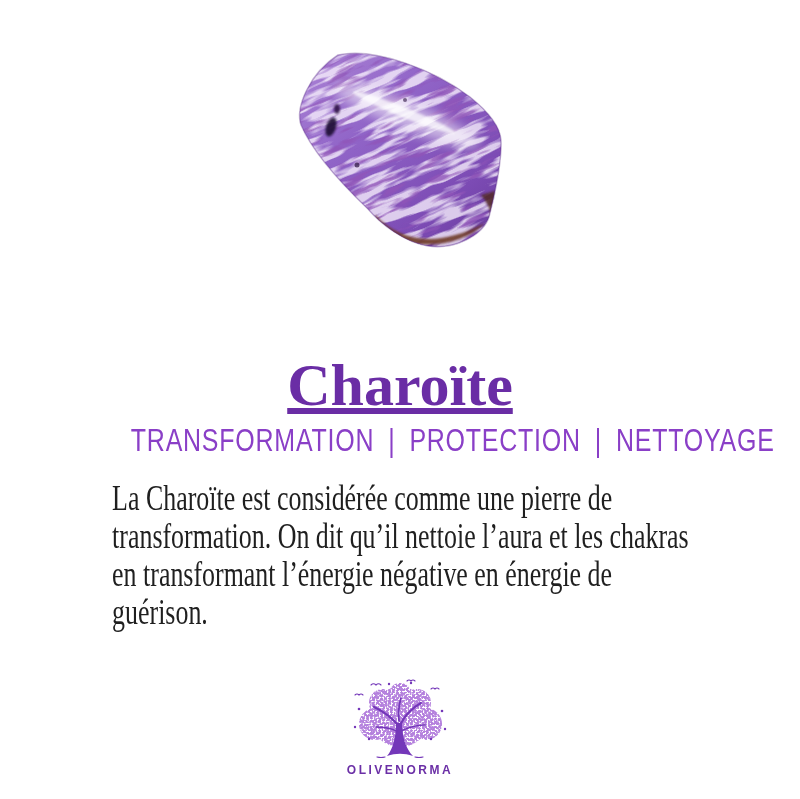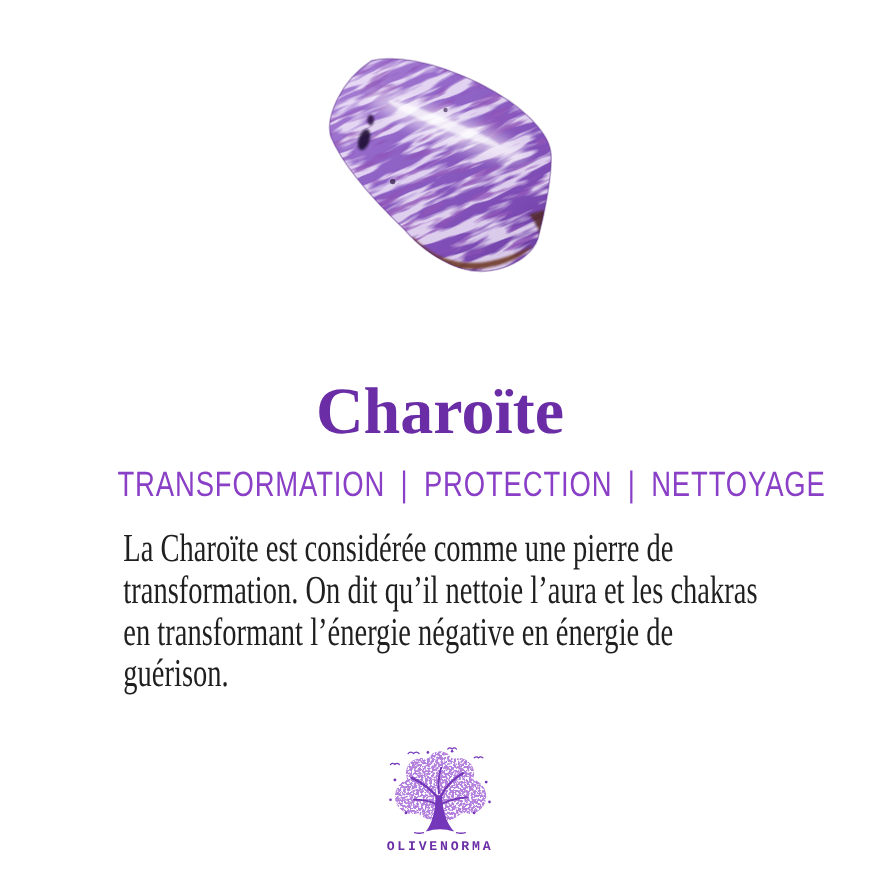--- a/index.html
+++ b/index.html
@@ -21,24 +21,25 @@
     text-align:center;
     font-family:"Liberation Serif", serif;
     font-weight:bold;
     font-size:60px; line-height:72px;
     color:#6A2DA5;
     letter-spacing:0px;
   }
 
   
   .subtitle {
-    position:absolute; left:16px; right:0; top:419px;
+    position:absolute; left:0; right:0; top:419px;
     text-align:left;
     font-size:32px; line-height:42px;
     color:#8A3FC7;
+    padding-left:40px;
   }
   .subtitle .inner {
     display:inline-block;
     font-family:"Liberation Sans", sans-serif;
     font-weight:400;
     white-space:nowrap;
     letter-spacing:1px;
     word-spacing:8px;
     transform:scaleX(0.78);
     transform-origin:50% 50%;
@@ -59,21 +60,21 @@
     font-family:"Liberation Serif", serif;
     font-size:36px; line-height:38px;
     white-space:nowrap;
   }
 
   
   .logo-wrap { position:absolute; left:345px; top:679px; width:110px; height:80px; }
   .brand {
     position:absolute; left:0; right:0; top:762px;
     text-align:center;
-    font-family:Liberation Mono, monospace;
+    font-family:Liberation Sans, sans-serif;
     font-weight:bold;
     font-size:12px; line-height:16px;
     letter-spacing:2.5px;
     color:#6B2FA6;
   }
 </style>
 </head>
 <body>
 
 <div class="card">
@@ -125,21 +126,21 @@
         <circle cx="72" cy="120" r="2.5" fill="#2A1140" opacity="0.7"></circle>
         <circle cx="120" cy="55" r="2" fill="#2A1140" opacity="0.6"></circle>
 
         <path d="M90 170 C115 196 150 204 200 178 C175 204 120 208 88 182 Z" fill="#6E3A28" opacity="0.9" filter="url(#soft2)"></path>
         <path d="M196 150 C206 162 208 172 204 180 C210 168 212 156 210 146 Z" fill="#50261A" opacity="0.8" filter="url(#soft2)"></path>
       </g>
       <path d="M53 10 C90 2 150 25 185 52 C205 68 215 82 216 95 C217 115 210 150 204 172 C198 190 170 205 143 201 C118 197 95 178 83 164 C60 142 28 108 16 80 C10 62 25 28 53 10 Z" fill="none" stroke="#5A2B86" stroke-opacity="0.35" stroke-width="1.5"></path>
     </svg>
   </div>
 
-  <h1 class="title" style="margin:0;">Charoïte</h1>
+  <h1 class="title" style="margin:11px;text-decoration:underline;">Charoïte</h1>
 
   <div class="subtitle">
     <span class="inner">TRANSFORMATION | PROTECTION | NETTOYAGE</span>
   </div>
 
   <div class="body-text">
     <div class="inner">
       <div class="line">La Charoïte est considérée comme une pierre de</div>
       <div class="line">transformation. On dit qu’il nettoie l’aura et les chakras</div>
       <div class="line">en transformant l’énergie négative en énergie de</div>

